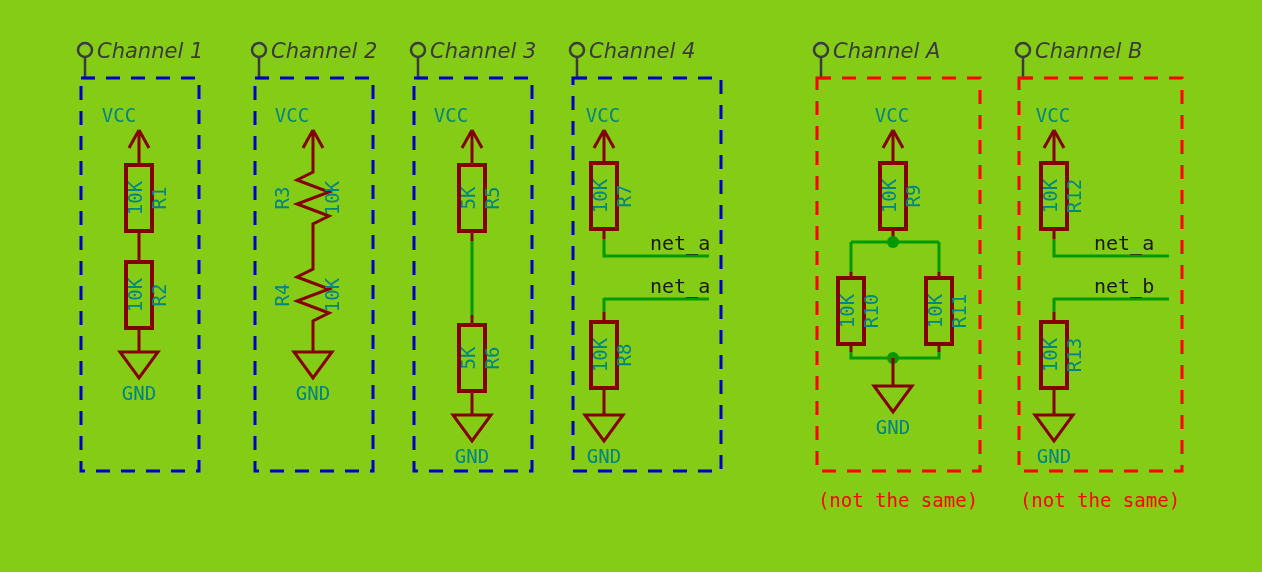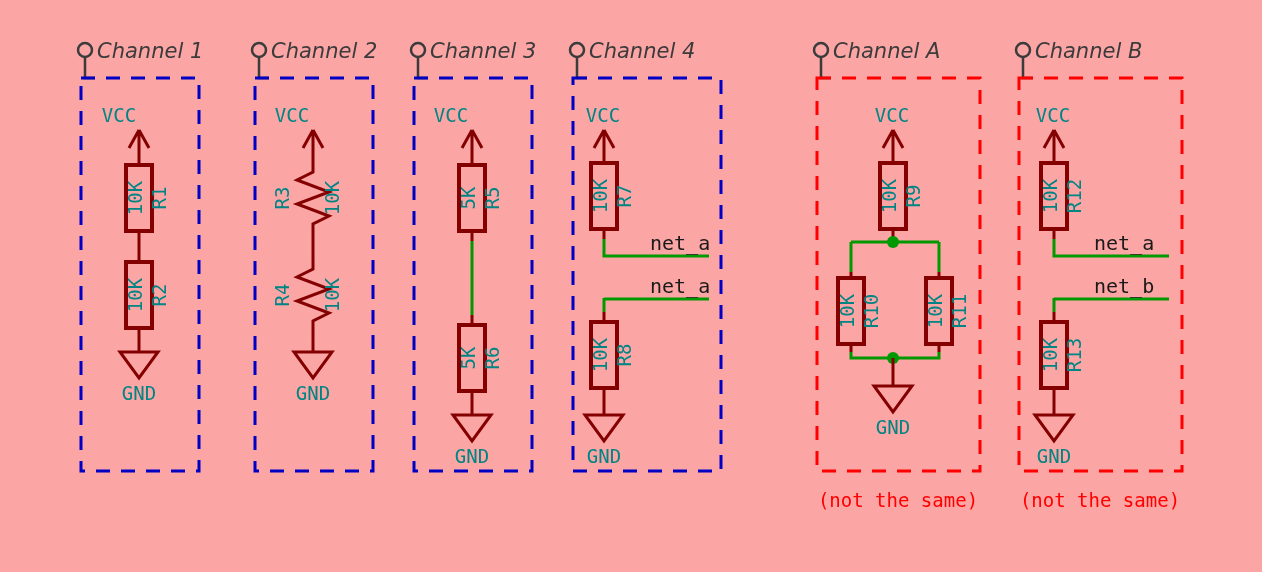--- a/index.html
+++ b/index.html
@@ -10,21 +10,21 @@
   body {
     width: 1262px;
     height: 572px;
     overflow: hidden;
     font-family: "DejaVu Sans Mono", monospace;
   }
   #canvas {
     position: relative;
     width: 1262px;
     height: 572px;
-    background: #fca5a5;
+    background: #84cc16;
   }
   #schematic {
     position: absolute;
     left: 0;
     top: 0;
   }
   .hdr-text {
     font-family: "DejaVu Sans", sans-serif;
     font-style: italic;
     font-size: 21px;

